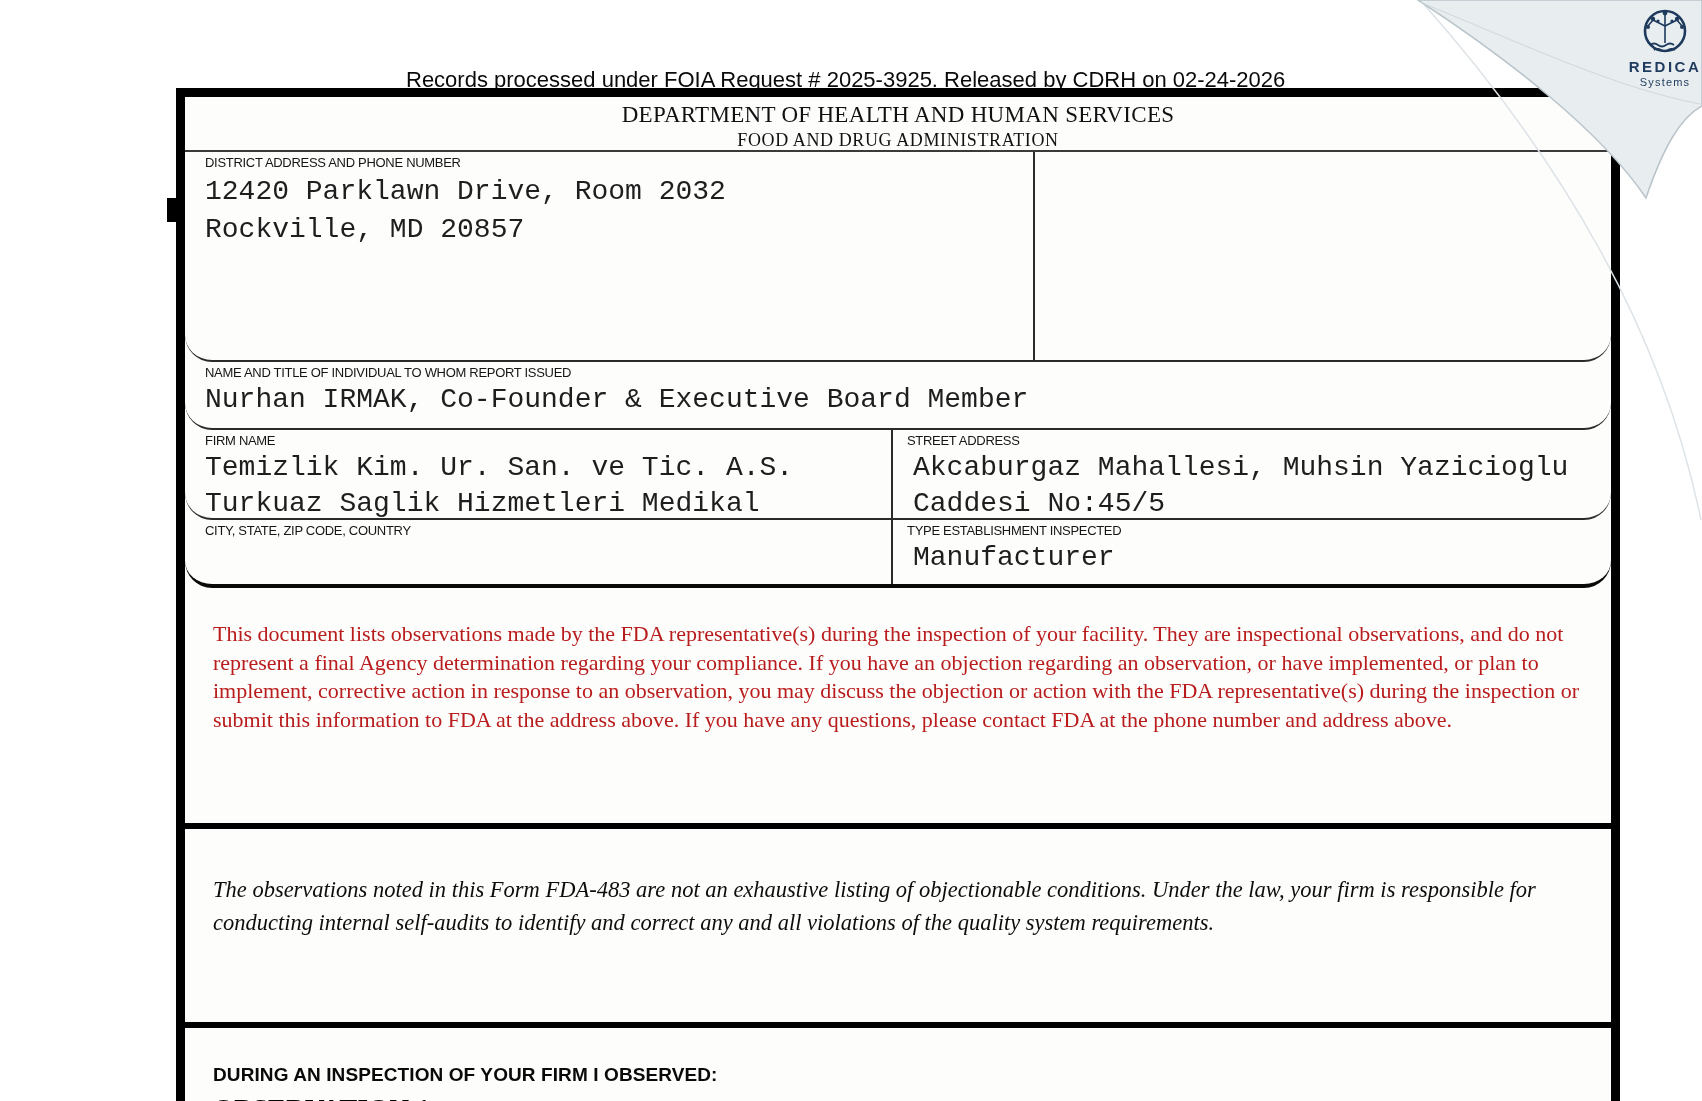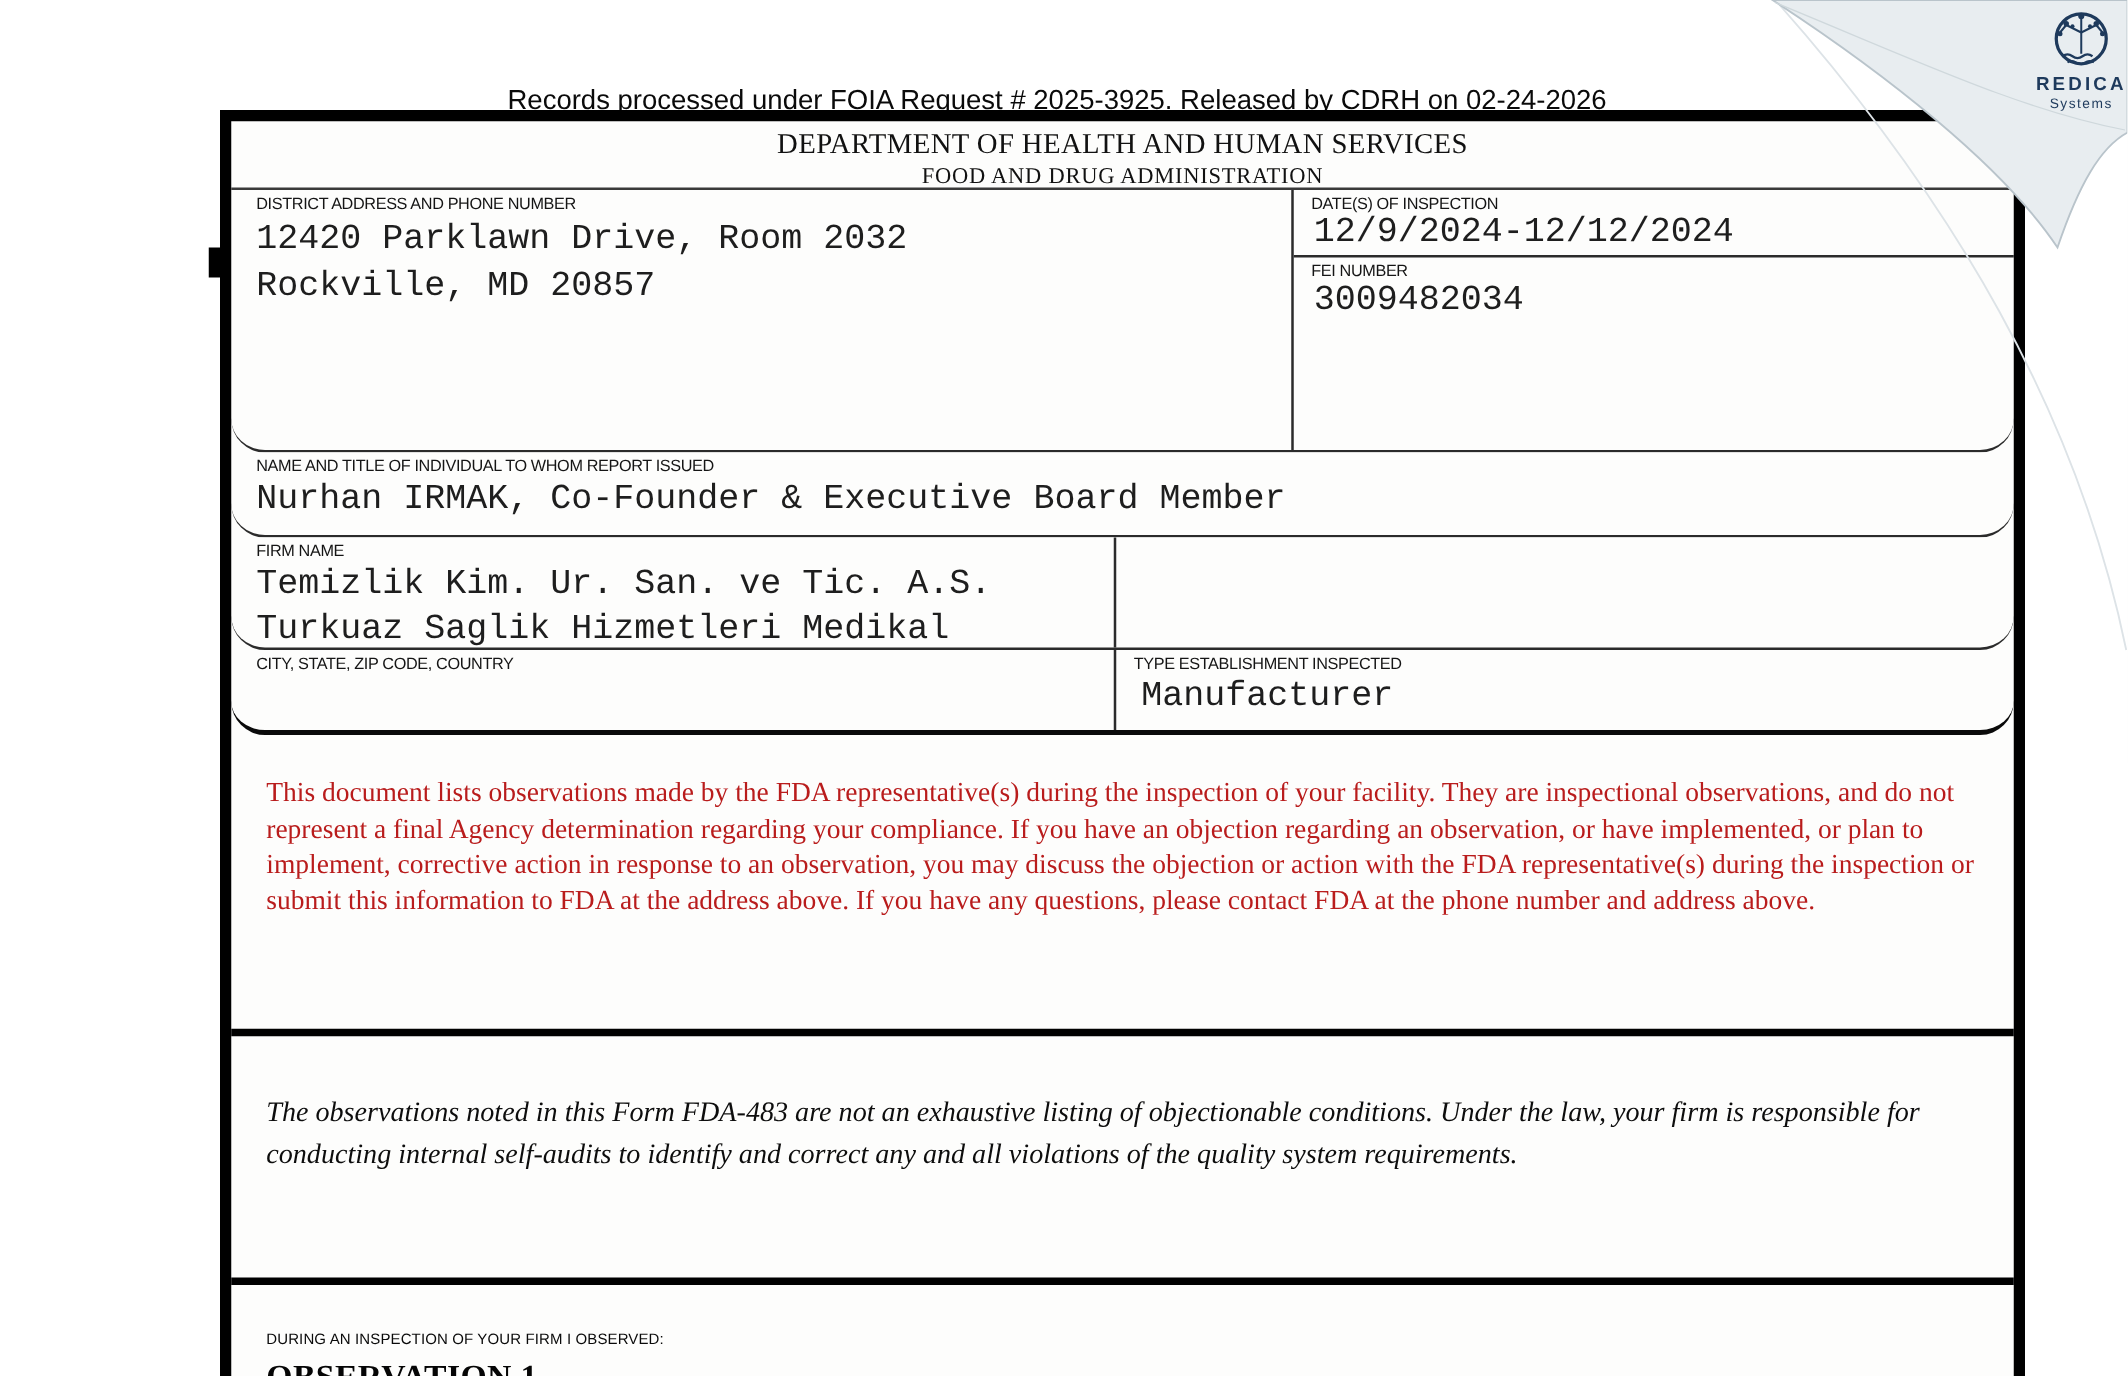--- a/index.html
+++ b/index.html
@@ -56,21 +56,21 @@
   .cell-firm .value, .cell-street .value{margin-top:4px;}
   .cell-street .value{padding-left:20px;}
   .cell-city .value, .cell-type .value{margin-top:4px;}
   .cell-type .value{padding-left:20px;}
 
   .para1{height:209px;border-bottom:6px solid #000;}
   .para1 p{margin:32px 26px 0 28px;font-size:22px;line-height:1.3;color:#b91c1c;}
   .para2{height:155px;border-bottom:6px solid #000;}
   .para2 p{margin:44px 30px 0 28px;font-size:22.5px;line-height:1.48;font-style:italic;color:#0d0d0d;}
   .obs-box{height:210px;padding:36px 0 0 28px;}
-  .obs-intro{font-family:"Liberation Sans", sans-serif;font-weight:normal;font-size:12px;letter-spacing:0.1px;color:#0a0a0a;}
+  .obs-intro{font-family:"Liberation Sans", sans-serif;font-weight:bold;font-size:19px;letter-spacing:0.1px;color:#0a0a0a;}
   .obs-title{font-size:27px;font-weight:bold;margin-top:8px;letter-spacing:0.3px;color:#050505;}
 
   
   .curl{position:absolute;top:0;right:0;width:290px;height:560px;z-index:3;pointer-events:none;}
 </style>
 </head>
 <body>
 
 <div class="foia-line">Records processed under FOIA Request # 2025-3925. Released by CDRH on 02-24-2026</div>
 
@@ -82,42 +82,37 @@
     <div class="dept-title">DEPARTMENT OF HEALTH AND HUMAN SERVICES</div>
     <div class="agency-title">FOOD AND DRUG ADMINISTRATION</div>
   </div>
 
   <div class="row row1">
     <div class="cell cell-district">
       <div class="label">DISTRICT ADDRESS AND PHONE NUMBER</div>
       <div class="value">12420 Parklawn Drive, Room 2032</div>
       <div class="value">Rockville, MD 20857</div>
     </div>
-    <div class="right-col">
-      <div class="cell cell-dates">
-        <div class="label">DATE(S) OF INSPECTION</div>
-        <div class="value">12/9/2024-12/12/2024</div>
-      </div>
-      <div class="cell cell-fei">
-        <div class="label">FEI NUMBER</div>
-        <div class="value">3009482034</div>
-      </div>
-    </div>
   </div>
 
   <div class="row row2">
     <div class="label">NAME AND TITLE OF INDIVIDUAL TO WHOM REPORT ISSUED</div>
     <div class="value">Nurhan IRMAK, Co-Founder &amp; Executive Board Member</div>
   </div>
 
   <div class="row row3">
     <div class="cell cell-firm">
       <div class="label">FIRM NAME</div>
       <div class="value">Temizlik Kim. Ur. San. ve Tic. A.S.</div>
       <div class="value">Turkuaz Saglik Hizmetleri Medikal</div>
+    </div>
+    <div class="cell cell-street">
+      <div class="label">STREET ADDRESS</div>
+      <div class="value">Akcaburgaz Mahallesi, Muhsin Yazicioglu</div>
+      <div class="value">Caddesi No:45/5</div>
     </div>
   </div>
 
   <div class="row row4">
     <div class="cell cell-city">
       <div class="label">CITY, STATE, ZIP CODE, COUNTRY</div>
     </div>
     <div class="cell cell-type">
       <div class="label">TYPE ESTABLISHMENT INSPECTED</div>
       <div class="value">Manufacturer</div>

